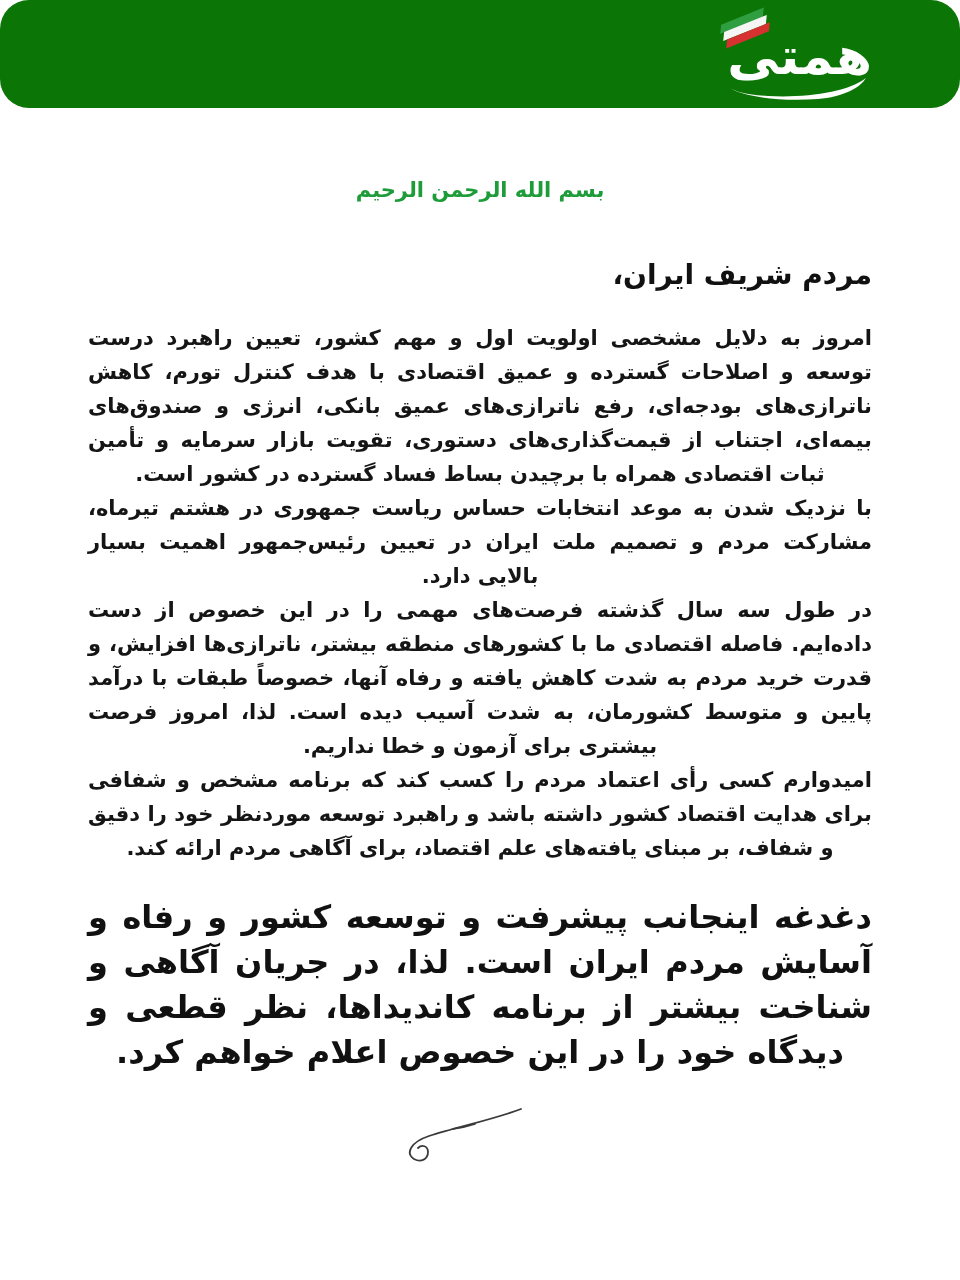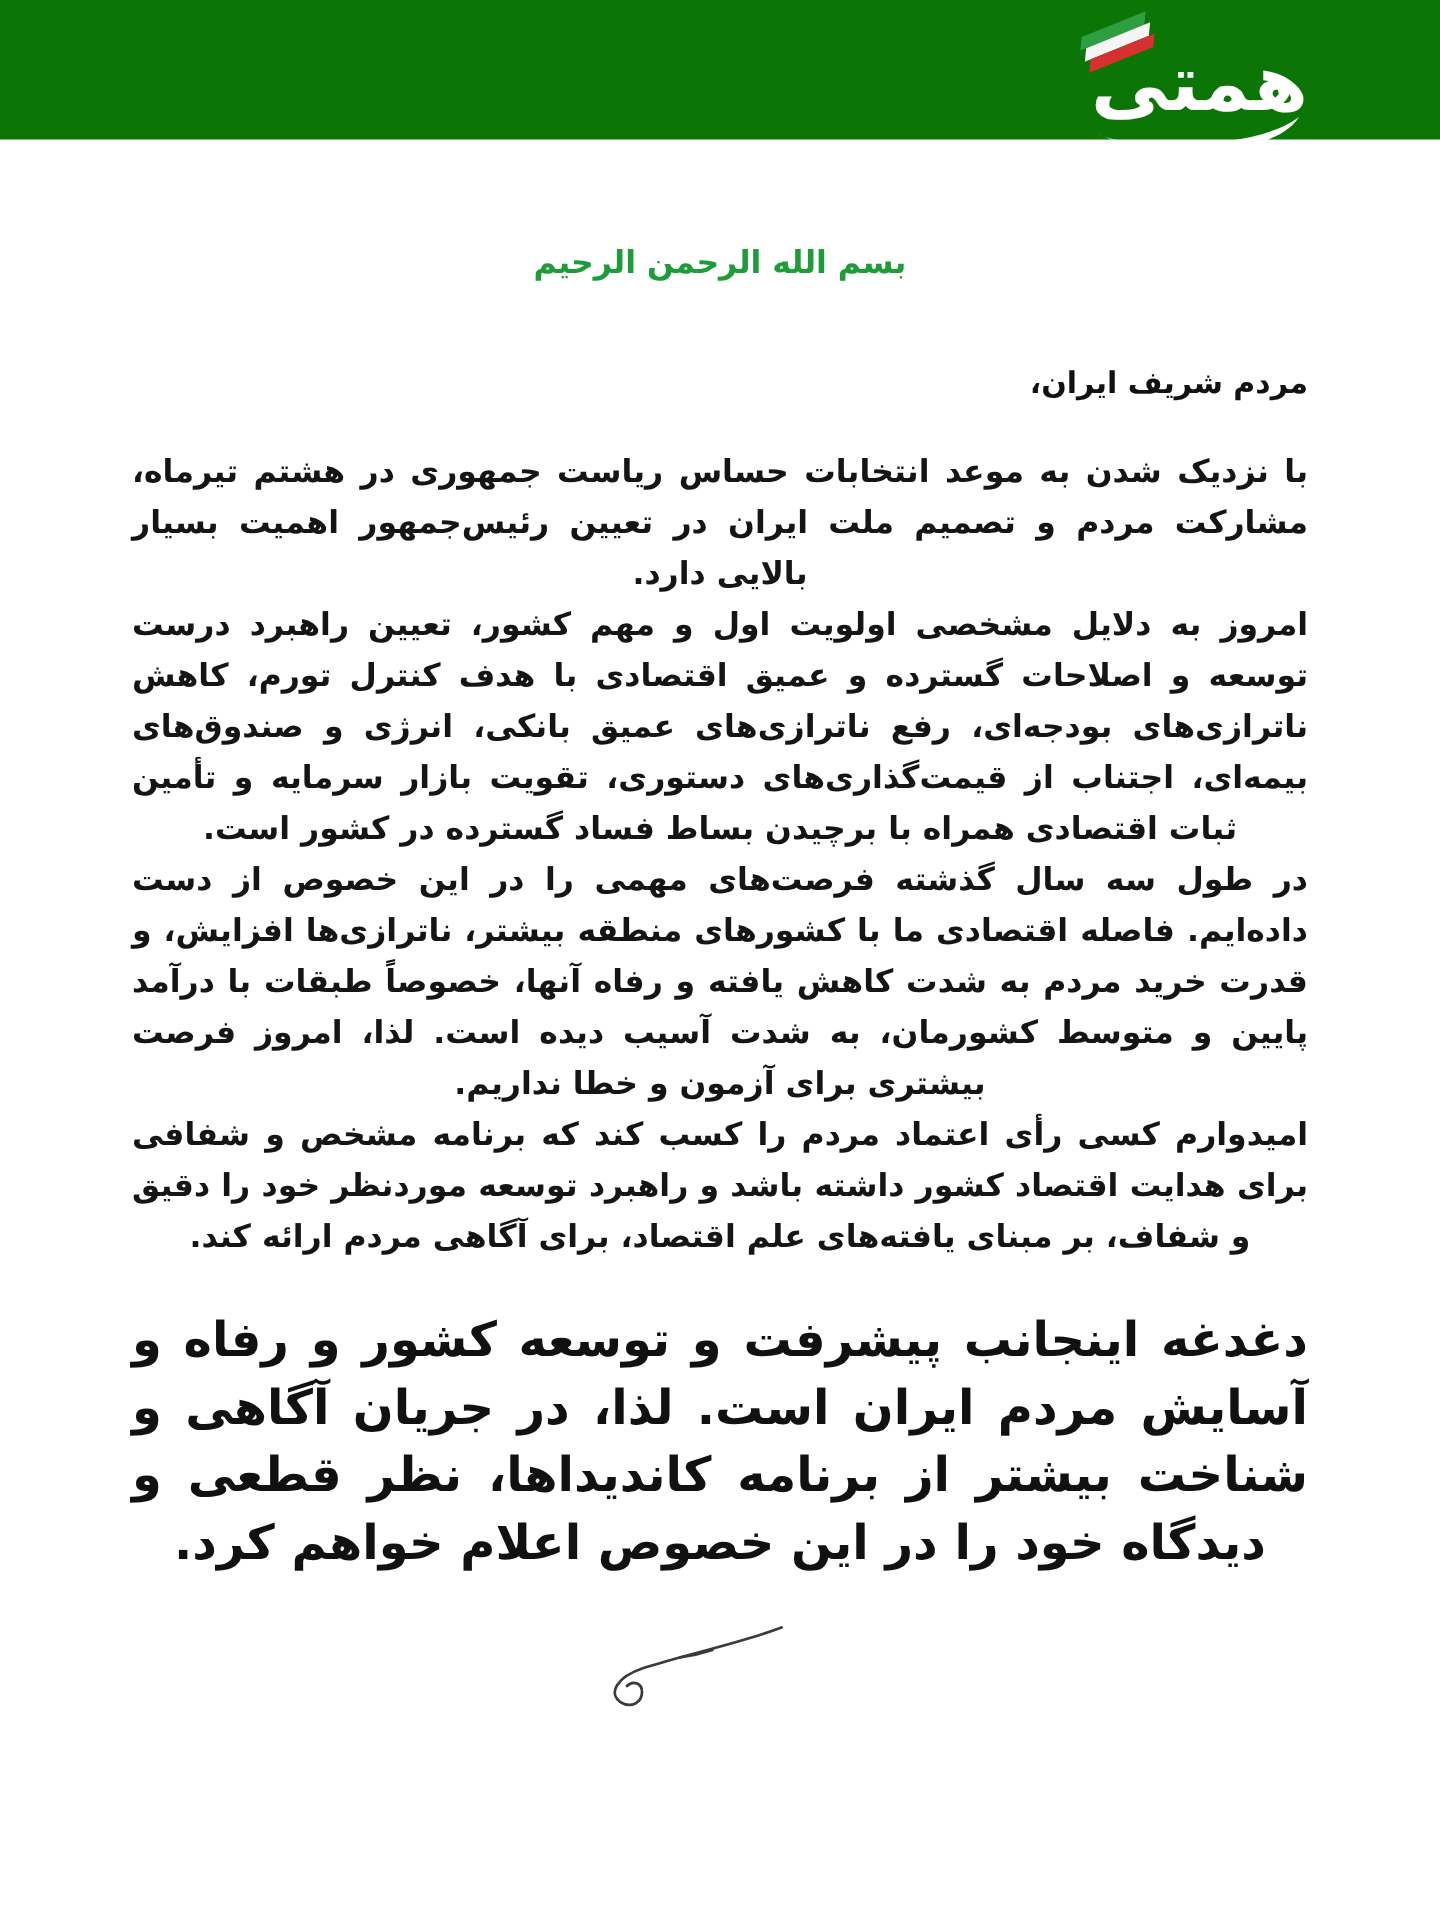--- a/index.html
+++ b/index.html
@@ -1,36 +1,36 @@
 <!DOCTYPE html>
 <html lang="fa"><head>
 <meta charset="utf-8">
 <style>
   html,body{margin:0;padding:0;}
   body{
     width:960px;height:1280px;background:#ffffff;
     font-family:"DejaVu Sans","Liberation Sans",sans-serif;
     direction:rtl;overflow:hidden;
   }
-  .header{height:93px;background:#0b7606;position:relative;}
+  .header{height:108px;background:#0b7606;position:relative;border-radius:29px;}
   .logo{position:absolute;top:4px;right:84px;width:160px;height:100px;}
   .logo-flag{position:absolute;top:12px;right:108px;transform:rotate(-22deg);}
   .logo-flag .stripe{width:46px;height:8px;transform:skewX(-28deg);}
   .logo-text{
     position:absolute;top:26px;right:4px;color:#ffffff;
     font-size:52px;font-weight:bold;line-height:52px;letter-spacing:-2px;
   }
   .logo-swoosh{position:absolute;bottom:2px;right:8px;}
   .bismillah{
     margin:70px 0 0 0;text-align:center;
     font-size:21px;font-weight:bold;
   }
   .salutation{
     margin:56px 88px 0 88px;text-align:right;
-    font-size:20px;font-weight:bold;color:#111;
+    font-size:28px;font-weight:bold;color:#111;
   }
   .body-text{margin:30px 88px 0 88px;}
   .body-text p{
     margin:0;font-size:21px;font-weight:bold;color:#151515;
     line-height:34px;text-align:justify;text-align-last:center;
   }
   .closing{
     margin:30px 88px 0 88px;font-size:32px;font-weight:bold;color:#111;
     line-height:45px;text-align:justify;text-align-last:center;
   }
@@ -54,22 +54,22 @@
       <path d="M138 2 C 120 16, 80 22, 40 20 C 20 19, 8 16, 2 12 C 14 20, 50 26, 90 23 C 115 21, 132 12, 138 2 Z" fill="#ffffff"></path>
     </svg>
   </div>
 </div>
 
 <div class="bismillah" style="color: rgb(30, 156, 58);">بسم الله الرحمن الرحیم</div>
 
 <div class="salutation">مردم شریف ایران،</div>
 
 <div class="body-text">
+  <p>امروز به دلایل مشخصی اولویت اول و مهم کشور، تعیین راهبرد درست توسعه و اصلاحات گسترده و عمیق اقتصادی با هدف کنترل تورم، کاهش ناترازی‌های بودجه‌ای، رفع ناترازی‌های عمیق بانکی، انرژی و صندوق‌های بیمه‌ای، اجتناب از قیمت‌گذاری‌های دستوری، تقویت بازار سرمایه و تأمین ثبات اقتصادی همراه با برچیدن بساط فساد گسترده در کشور است.</p>
   <p>با نزدیک شدن به موعد انتخابات حساس ریاست جمهوری در هشتم تیرماه، مشارکت مردم و تصمیم ملت ایران در تعیین رئیس‌جمهور اهمیت بسیار بالایی دارد.</p>
-  <p>امروز به دلایل مشخصی اولویت اول و مهم کشور، تعیین راهبرد درست توسعه و اصلاحات گسترده و عمیق اقتصادی با هدف کنترل تورم، کاهش ناترازی‌های بودجه‌ای، رفع ناترازی‌های عمیق بانکی، انرژی و صندوق‌های بیمه‌ای، اجتناب از قیمت‌گذاری‌های دستوری، تقویت بازار سرمایه و تأمین ثبات اقتصادی همراه با برچیدن بساط فساد گسترده در کشور است.</p>
   <p>در طول سه سال گذشته فرصت‌های مهمی را در این خصوص از دست داده‌ایم. فاصله اقتصادی ما با کشورهای منطقه بیشتر، ناترازی‌ها افزایش، و قدرت خرید مردم به شدت کاهش یافته و رفاه آنها، خصوصاً طبقات با درآمد پایین و متوسط کشورمان، به شدت آسیب دیده است. لذا، امروز فرصت بیشتری برای آزمون و خطا نداریم.</p>
   <p>امیدوارم کسی رأی اعتماد مردم را کسب کند که برنامه مشخص و شفافی برای هدایت اقتصاد کشور داشته باشد و راهبرد توسعه موردنظر خود را دقیق و شفاف، بر مبنای یافته‌های علم اقتصاد، برای آگاهی مردم ارائه کند.</p>
 </div>
 
 <div class="closing">دغدغه اینجانب پیشرفت و توسعه کشور و رفاه و آسایش مردم ایران است. لذا، در جریان آگاهی و شناخت بیشتر از برنامه کاندیداها، نظر قطعی و دیدگاه خود را در این خصوص اعلام خواهم کرد.</div>
 
 <div class="signature-block">
   <svg width="130" height="68" viewBox="0 0 130 68">
     <path d="M126 6 C 100 16, 62 24, 34 33 C 16 39, 10 50, 19 56 C 26 60, 33 56, 33 49 C 33 43, 27 41, 23 45" fill="none" stroke="#3a3a3a" stroke-width="1.8" stroke-linecap="round"></path>
     <path d="M58 26 C 66 25, 74 23, 80 21" fill="none" stroke="#3a3a3a" stroke-width="1.6" stroke-linecap="round"></path>

